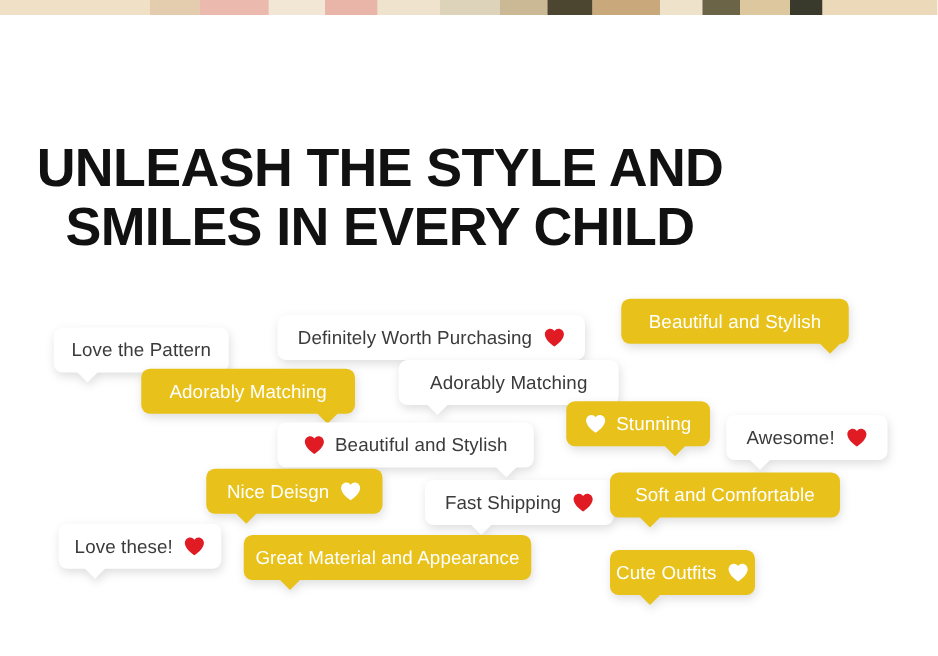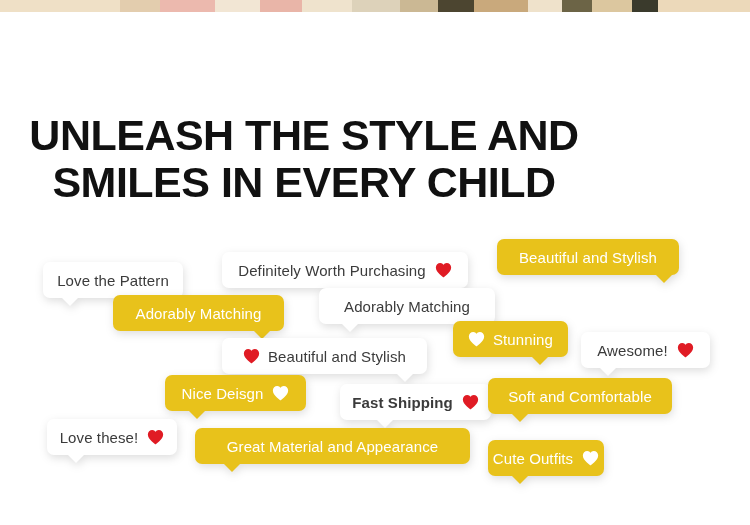--- a/index.html
+++ b/index.html
@@ -180,21 +180,21 @@
     </div>
     <div class="bubble yellow" style="left: 165px; top: 375px; width: 141px; justify-content: center;">
       <span class="lbl">Nice Deisgn</span>
       <span class="heart right">
         <svg viewBox="0 0 24 22" xmlns="http://www.w3.org/2000/svg">
           <path fill="#ffffff" d="M12 21.3 C12 21.3 1.2 14.6 1.2 7.4 C1.2 3.7 4 1 7.4 1 C9.6 1 11.2 2.2 12 3.6 C12.8 2.2 14.4 1 16.6 1 C20 1 22.8 3.7 22.8 7.4 C22.8 14.6 12 21.3 12 21.3 Z"></path>
         </svg>
       </span>
       <span class="tail" style="left: 23px;"></span>
     </div>
-    <div class="bubble white" style="left: 340px; top: 384px; width: 151px; justify-content: center; font-weight: bold;">
+    <div class="bubble white" style="left: 340px; top: 384px; width: 151px; justify-content: center;">
       <span class="lbl">Fast Shipping</span>
       <span class="heart right">
         <svg viewBox="0 0 24 22" xmlns="http://www.w3.org/2000/svg">
           <path fill="#e01b24" d="M12 21.3 C12 21.3 1.2 14.6 1.2 7.4 C1.2 3.7 4 1 7.4 1 C9.6 1 11.2 2.2 12 3.6 C12.8 2.2 14.4 1 16.6 1 C20 1 22.8 3.7 22.8 7.4 C22.8 14.6 12 21.3 12 21.3 Z"></path>
         </svg>
       </span>
       <span class="tail" style="left: 36px;"></span>
     </div>
     <div class="bubble yellow" style="left: 488px; top: 378px; width: 184px; justify-content: center;">
       <span class="lbl">Soft and Comfortable</span>
@@ -202,21 +202,21 @@
     </div>
     <div class="bubble white" style="left: 47px; top: 419px; width: 130px; justify-content: center;">
       <span class="lbl">Love these!</span>
       <span class="heart right">
         <svg viewBox="0 0 24 22" xmlns="http://www.w3.org/2000/svg">
           <path fill="#e01b24" d="M12 21.3 C12 21.3 1.2 14.6 1.2 7.4 C1.2 3.7 4 1 7.4 1 C9.6 1 11.2 2.2 12 3.6 C12.8 2.2 14.4 1 16.6 1 C20 1 22.8 3.7 22.8 7.4 C22.8 14.6 12 21.3 12 21.3 Z"></path>
         </svg>
       </span>
       <span class="tail" style="left: 20px;"></span>
     </div>
-    <div class="bubble yellow" style="left: 195px; top: 428px; width: 275px; justify-content: center;">
+    <div class="bubble yellow" style="left: 195px; top: 428px; width: 230px; justify-content: center;">
       <span class="lbl">Great Material and Appearance</span>
       <span class="tail" style="left: 28px;"></span>
     </div>
     <div class="bubble yellow" style="left: 488px; top: 440px; width: 116px; justify-content: center;">
       <span class="lbl">Cute Outfits</span>
       <span class="heart right">
         <svg viewBox="0 0 24 22" xmlns="http://www.w3.org/2000/svg">
           <path fill="#ffffff" d="M12 21.3 C12 21.3 1.2 14.6 1.2 7.4 C1.2 3.7 4 1 7.4 1 C9.6 1 11.2 2.2 12 3.6 C12.8 2.2 14.4 1 16.6 1 C20 1 22.8 3.7 22.8 7.4 C22.8 14.6 12 21.3 12 21.3 Z"></path>
         </svg>
       </span>

